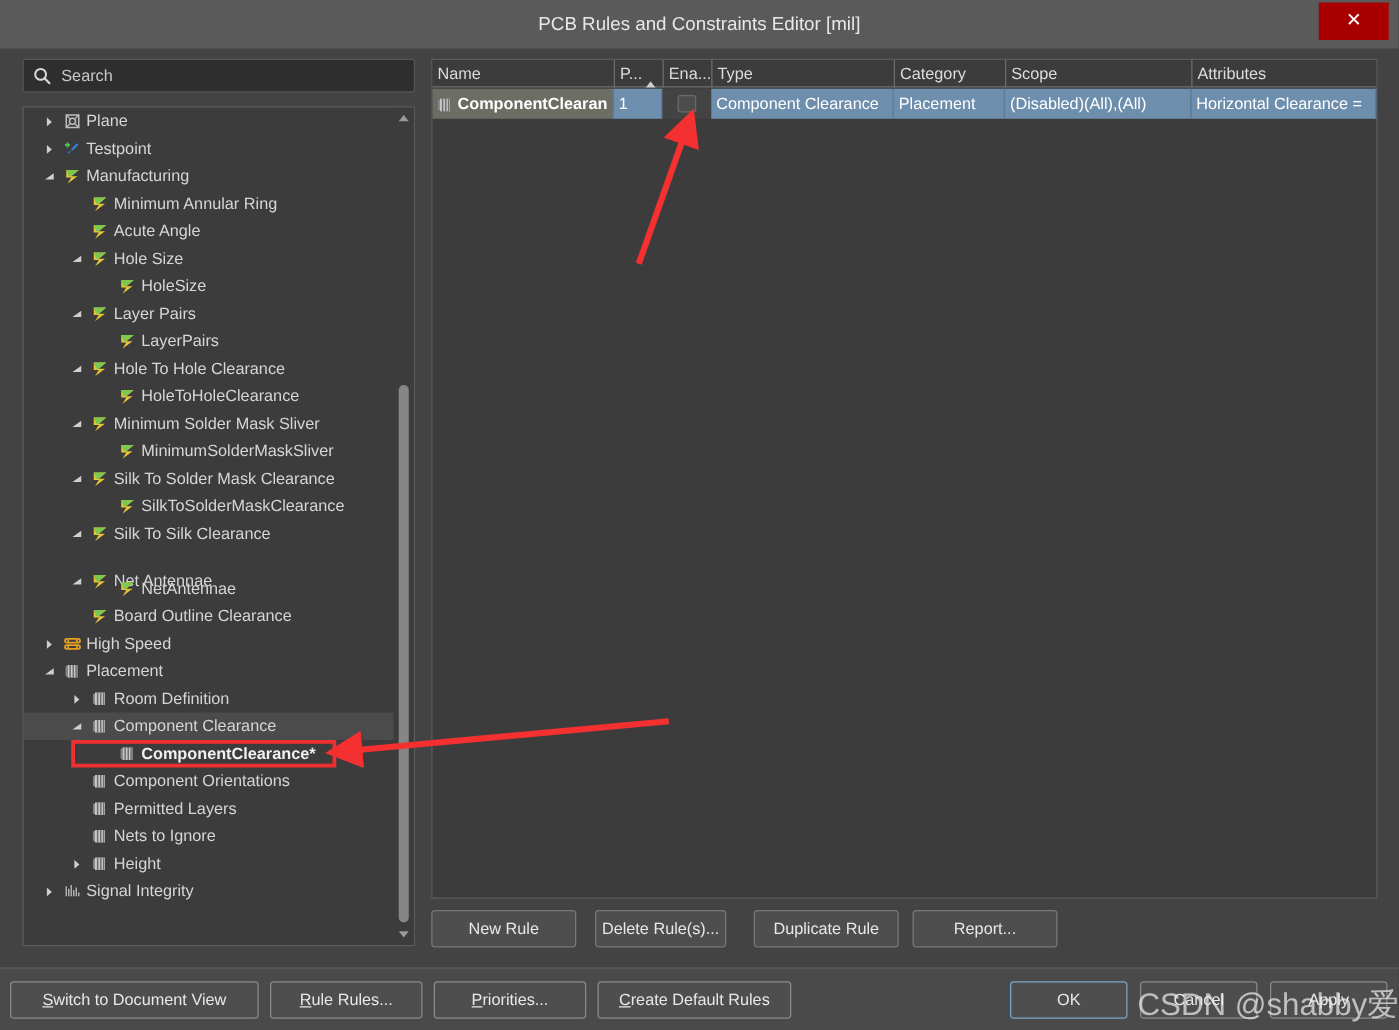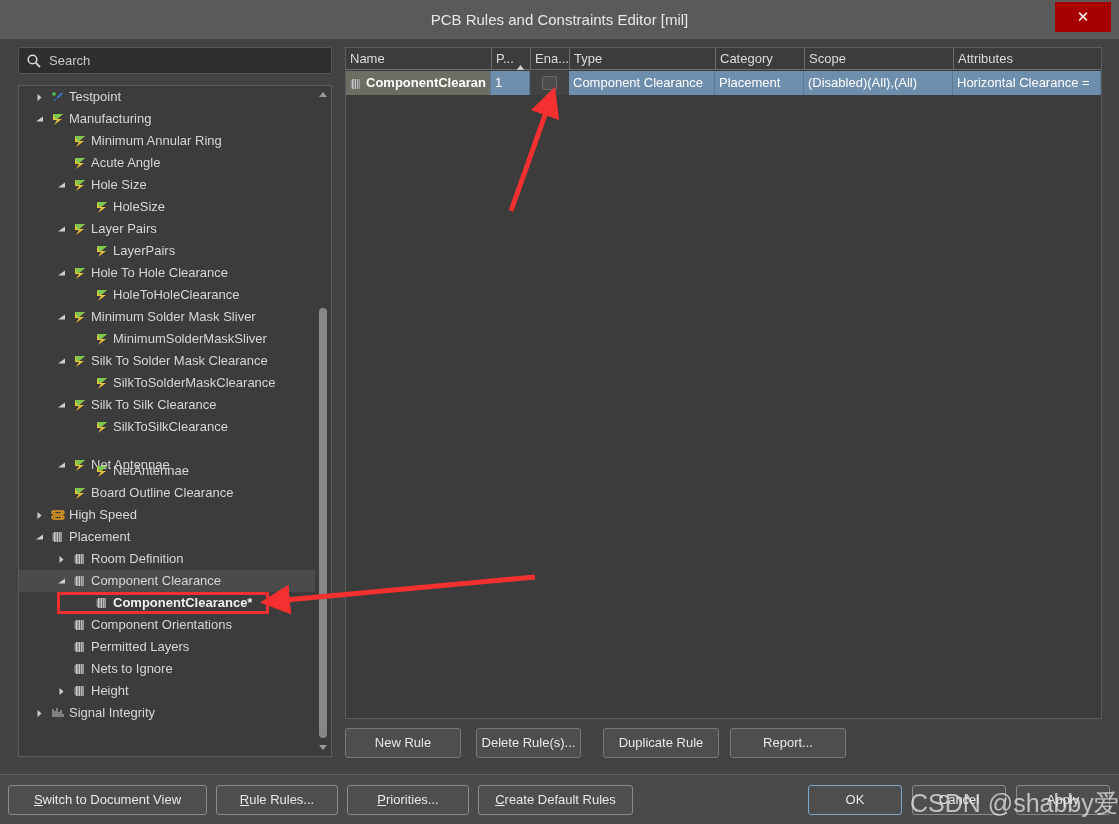--- a/index.html
+++ b/index.html
@@ -254,20 +254,38 @@
     <div class="tree-panel">
       <div class="tree-inner" id="tree-inner">
           <div class="tree-item" style="top: 0px;">
             <span class="exp" style="left: 14px;">
               <svg width="9" height="9" viewBox="0 0 9 9">
                 <path d="M2.5 1 L6.5 4.5 L2.5 8 Z" fill="#cfcfcf"></path>
               </svg>
             </span>
             <span class="t-icon" style="left: 32px;">
               <svg width="14" height="14" viewBox="0 0 14 14">
+                <rect x="2" y="2" width="10" height="10" fill="none" stroke="#bdbdbd" stroke-width="1.2"></rect>
+                <circle cx="7" cy="7" r="2.4" fill="none" stroke="#bdbdbd" stroke-width="1.2"></circle>
+                <line x1="2" y1="2" x2="4.8" y2="4.8" stroke="#bdbdbd" stroke-width="1"></line>
+                <line x1="12" y1="2" x2="9.2" y2="4.8" stroke="#bdbdbd" stroke-width="1"></line>
+                <line x1="2" y1="12" x2="4.8" y2="9.2" stroke="#bdbdbd" stroke-width="1"></line>
+                <line x1="12" y1="12" x2="9.2" y2="9.2" stroke="#bdbdbd" stroke-width="1"></line>
+              </svg>
+            </span>
+            <span class="t-label" style="left: 50px;">Plane</span>
+          </div>
+          <div class="tree-item" style="top: 0px;">
+            <span class="exp" style="left: 14px;">
+              <svg width="9" height="9" viewBox="0 0 9 9">
+                <path d="M2.5 1 L6.5 4.5 L2.5 8 Z" fill="#cfcfcf"></path>
+              </svg>
+            </span>
+            <span class="t-icon" style="left: 32px;">
+              <svg width="14" height="14" viewBox="0 0 14 14">
                 <path d="M11 3 L6 8 L4 11 L3 10 L6 8" fill="#3a7fd5"></path>
                 <path d="M10.5 2.5 L11.8 3.8 L7 8.6 L5.7 7.3 Z" fill="#3a7fd5"></path>
                 <line x1="3" y1="2" x2="3" y2="6" stroke="#4ec24e" stroke-width="1.5"></line>
                 <line x1="1" y1="4" x2="5" y2="4" stroke="#4ec24e" stroke-width="1.5"></line>
               </svg>
             </span>
             <span class="t-label" style="left: 50px;">Testpoint</span>
           </div>
           <div class="tree-item" style="top: 0px;">
             <span class="exp" style="left: 14px;">
@@ -429,30 +447,20 @@
                 <path d="M1 6.5 L8 6.5 L8 1.5 Z" fill="#cfcfcf"></path>
               </svg>
             </span>
             <span class="t-icon" style="left: 54px;">
               <svg width="14" height="14" viewBox="0 0 14 14">
                 <path d="M2 2 L12 2 L6 7 L11 7 L3 13 L6 8 L2 8 Z" fill="#e8c33a"></path>
                 <path d="M2 2 L12 2 L6 7 L4 7 Z" fill="#7ec850"></path>
               </svg>
             </span>
             <span class="t-label" style="left: 72px;">Silk To Silk Clearance</span>
-          </div>
-          <div class="tree-item" style="top: 0px;">
-            <span class="exp" style="left: 58px;"></span>
-            <span class="t-icon" style="left: 76px;">
-              <svg width="14" height="14" viewBox="0 0 14 14">
-                <path d="M2 2 L12 2 L6 7 L11 7 L3 13 L6 8 L2 8 Z" fill="#e8c33a"></path>
-                <path d="M2 2 L12 2 L6 7 L4 7 Z" fill="#7ec850"></path>
-              </svg>
-            </span>
-            <span class="t-label" style="left: 94px;">SilkToSilkClearance</span>
           </div>
           <div class="tree-item" style="top: 16px; text-decoration: underline;">
             <span class="exp" style="left: 36px;">
               <svg width="9" height="9" viewBox="0 0 9 9">
                 <path d="M1 6.5 L8 6.5 L8 1.5 Z" fill="#cfcfcf"></path>
               </svg>
             </span>
             <span class="t-icon" style="left: 54px;">
               <svg width="14" height="14" viewBox="0 0 14 14">
                 <path d="M2 2 L12 2 L6 7 L11 7 L3 13 L6 8 L2 8 Z" fill="#e8c33a"></path>

